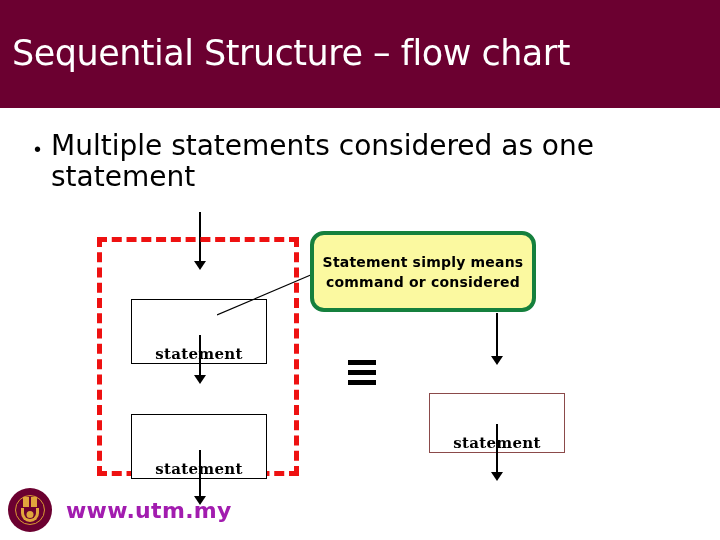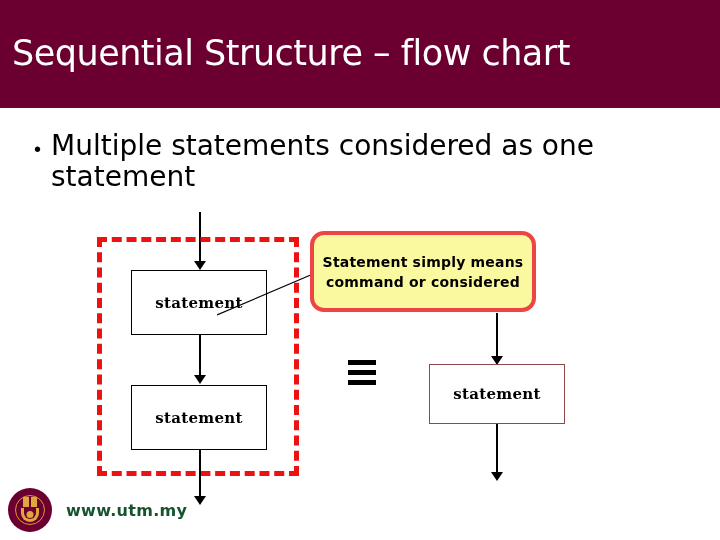--- a/index.html
+++ b/index.html
@@ -80,22 +80,23 @@
     border: 5px dashed #EE1111;
     box-sizing: border-box;
   }
 
   
   .stmt-box {
     position: absolute;
     box-sizing: border-box;
     background: #ffffff;
     display: flex;
-    align-items: center;
+    align-items: flex-end;
     justify-content: center;
+    margin-top: 29px;
   }
   .stmt-label {
     font-family: "DejaVu Serif", serif;
     font-weight: bold;
     font-size: 15px;
     color: #000000;
     letter-spacing: 0.3px;
   }
   #stmt-box-1 {
     left: 131px; top: 270px;
@@ -128,21 +129,21 @@
   }
 
   
   .callout {
     position: absolute;
     left: 310px;
     top: 231px;
     width: 226px;
     height: 81px;
     background: #FBF9A0;
-    border: 4px solid #ef4444;
+    border: 4px solid #15803d;
     border-radius: 14px;
     box-sizing: border-box;
     display: flex;
     flex-direction: column;
     align-items: center;
     justify-content: center;
   }
   .callout-line {
     font-family: "DejaVu Sans", sans-serif;
     font-weight: bold;
@@ -236,22 +237,22 @@
     content: "";
     position: absolute;
     left: 6px; top: 0;
     width: 2px; height: 10px;
     background: #6B0030;
   }
   .footer-url {
     margin-left: 14px;
     font-family: "DejaVu Sans", sans-serif;
     font-weight: bold;
-    font-size: 16px;
-    color: #14532d;
+    font-size: 22px;
+    color: #a21caf;
     letter-spacing: 0.3px;
   }
 </style>
 </head>
 <body>
 
 <div id="slide">
 
   <div class="header-bar"></div>
   <div class="header-title">Sequential Structure – flow chart</div>

